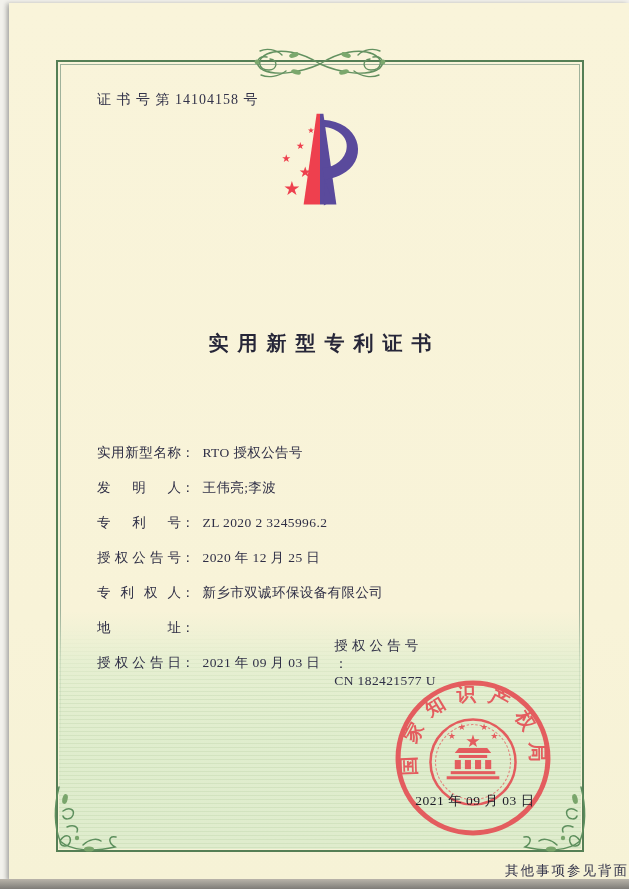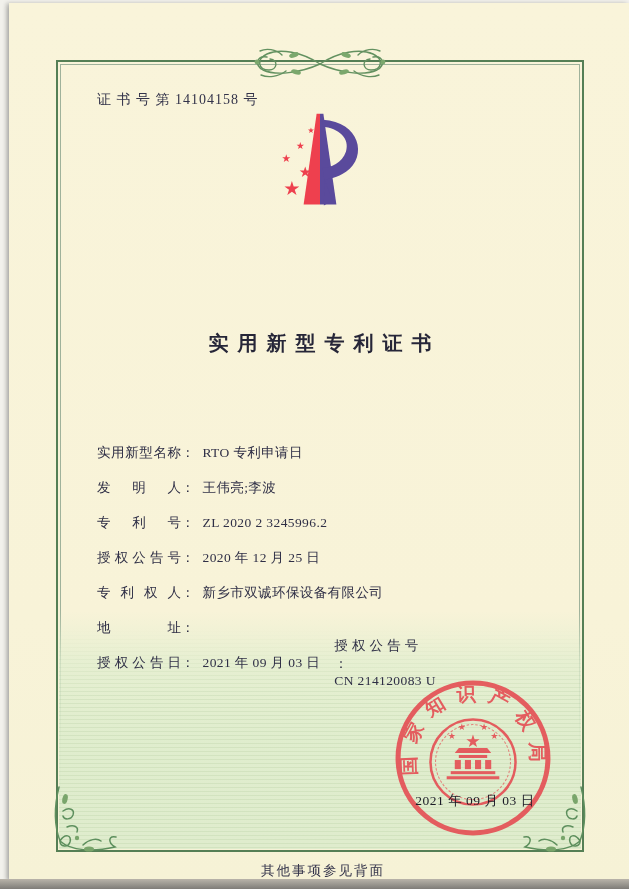--- a/index.html
+++ b/index.html
@@ -27,21 +27,21 @@
     font-size:20px; font-weight:600; letter-spacing:9px; color:#262638; text-indent:9px; }
   .fields { position:absolute; left:39px; right:20px; top:226px; font-size:13.5px; color:#2f2f46; }
   .field-row { display:flex; align-items:center; height:20px; margin-bottom:15px; white-space:nowrap; }
   .field-label { display:inline-block; width:84px; text-align:justify; text-align-last:justify; }
   .field-colon { margin-right:8px; }
   .field-value { letter-spacing:.4px; }
   .grant-group { margin-left:14px; display:flex; align-items:baseline;flex-direction:column; }
   .seal { position:absolute; left:334px; top:615px; width:162px; height:162px; }
   .seal-date { position:absolute; left:336px; top:730px; width:162px; text-align:center;
     font-size:13.5px; color:#1d1d28; letter-spacing:.5px; z-index:6; }
-  .back-note { position:absolute; left:8px; right:0; top:859px; text-align:center; font-size:13.5px; color:#33334a; letter-spacing:2px; }
+  .back-note { position:absolute; left:8px; right:0; top:859px; text-align:right; font-size:13.5px; color:#33334a; letter-spacing:2px; }
   .orn-top { position:absolute; left:50%; transform:translateX(-50%); top:-17px; width:220px; height:36px; }
   .orn-bl { position:absolute; left:-9px; bottom:-11px; width:80px; height:80px; }
   .orn-br { position:absolute; right:-9px; bottom:-11px; width:80px; height:80px; transform:scaleX(-1); }
   .z { position:relative; z-index:3; }
 </style>
 </head>
 <body>
 
 <div class="scan">
   <div class="paper">
@@ -110,21 +110,21 @@
 
       
       
 
       <div class="title z">实用新型专利证书</div>
 
       <div class="fields z">
         <div class="field-row">
           <span class="field-label">实用新型名称</span>
             <span class="field-colon">：</span>
-            <span class="field-value">RTO 专利申请日</span>
+            <span class="field-value">RTO 授权公告号</span>
         </div>
         <div class="field-row">
           <span class="field-label">发明人</span>
             <span class="field-colon">：</span>
             <span class="field-value">王伟亮;李波</span>
         </div>
         <div class="field-row">
           <span class="field-label">专利号</span>
             <span class="field-colon">：</span>
             <span class="field-value">ZL 2020 2 3245996.2</span>
@@ -143,21 +143,21 @@
           <span class="field-label">地址</span>
             <span class="field-colon">：</span>
         </div>
         <div class="field-row">
           <span class="field-label">授权公告日</span>
             <span class="field-colon">：</span>
             <span class="field-value">2021 年 09 月 03 日</span>
           <span class="grant-group">
             <span class="field-label">授权公告号</span>
               <span class="field-colon">：</span>
-              <span class="field-value">CN 214120083 U</span>
+              <span class="field-value">CN 182421577 U</span>
           </span>
         </div>
       </div>
 
       
 
       
       
 
       

